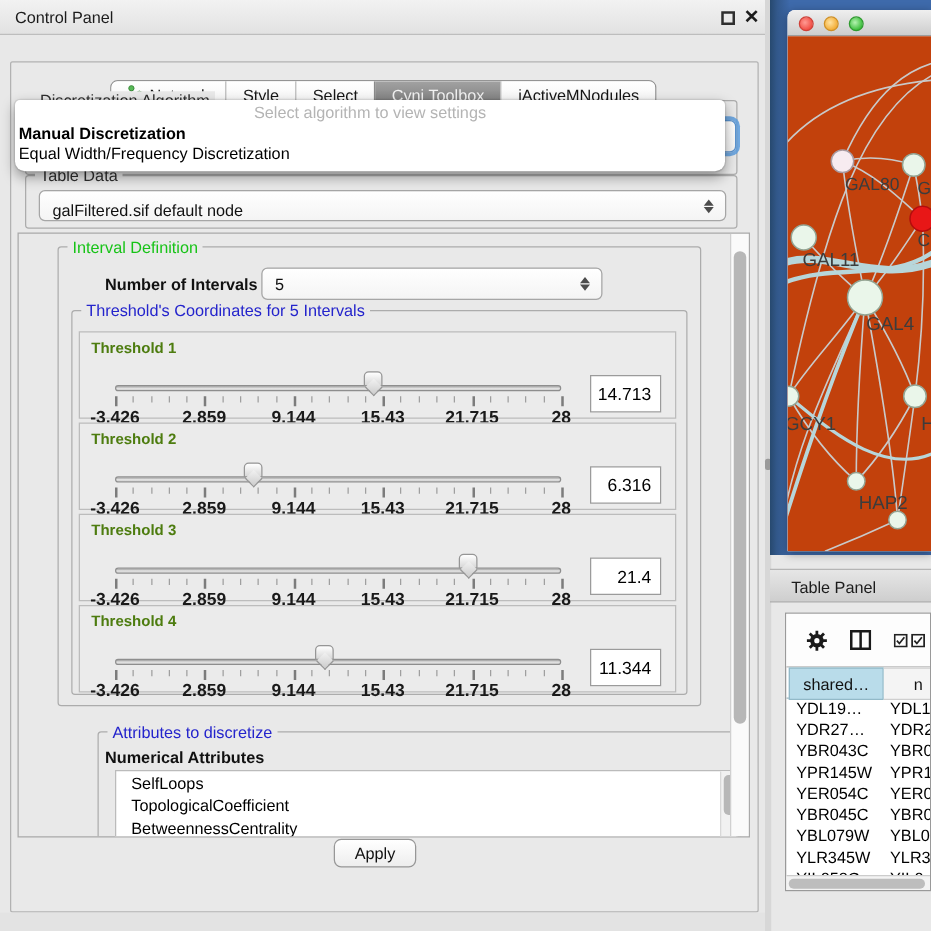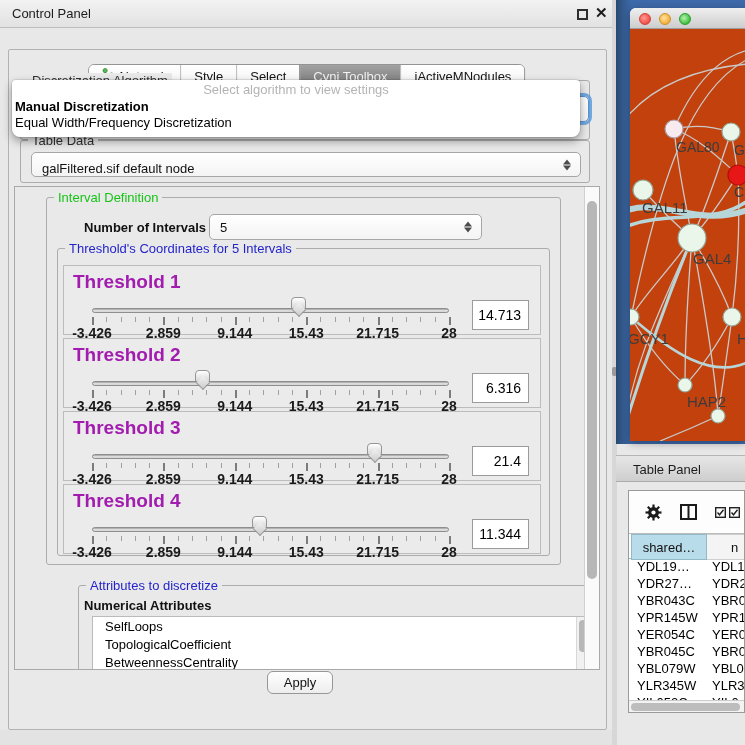--- a/index.html
+++ b/index.html
@@ -75,21 +75,21 @@
     position:absolute; left:14px; top:186px; width:586px; height:484px;
     border:1px solid #a9a9a9; background:#e9e9e9; overflow:hidden;
   }
   .vscroll {
     position:absolute; top:0; right:0; width:15px; height:100%;
     background:#fafafa; border-left:1px solid #d0d0d0;
   }
   .vscroll .thumb-v { position:absolute; left:2px; width:10px; border-radius:5px; background:#b7b7b7; }
   
   .th-panel { position:absolute; left:5px; width:478px; height:70px; border:1px solid #bcbcbc; background:#ebebeb; }
-  .th-label { position:absolute; left:9px; top:5px; font-size:19px; font-weight:bold; color:#a21caf; }
+  .th-label { position:absolute; left:9px; top:5px; font-size:12px; font-weight:bold; color:#4d7c0f; }
   .sl-track {
     position:absolute; left:28px; top:42px; width:357px; height:5px;
     border:1px solid #8e8e8e; border-radius:3px;
     background:linear-gradient(#9d9d9d,#e3e3e3 55%,#d2d2d2);
   }
   .sl-thumb {
     position:absolute; top:31px; width:15px; height:12px;
     background:linear-gradient(#ffffff,#d7d7d7); border:1px solid #969696;
     border-radius:4px 4px 1px 1px; z-index:2;
   }

